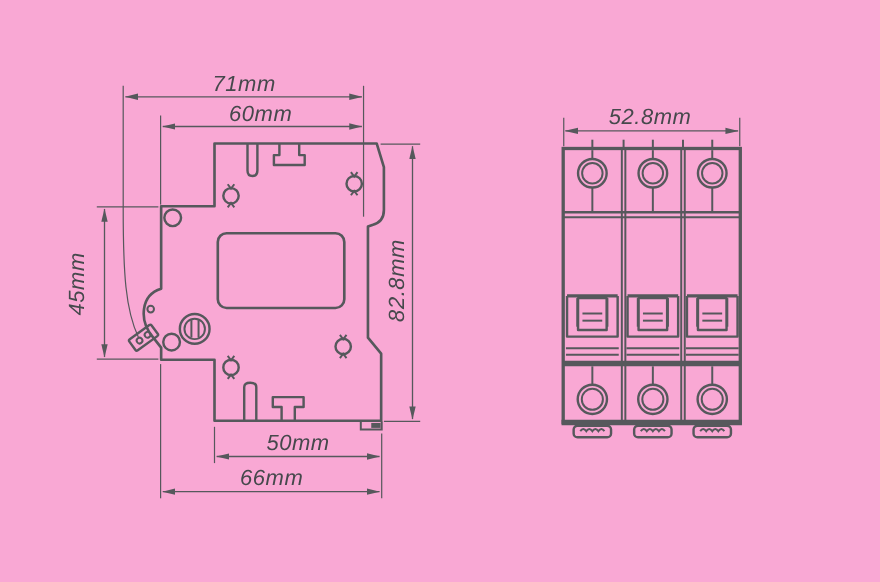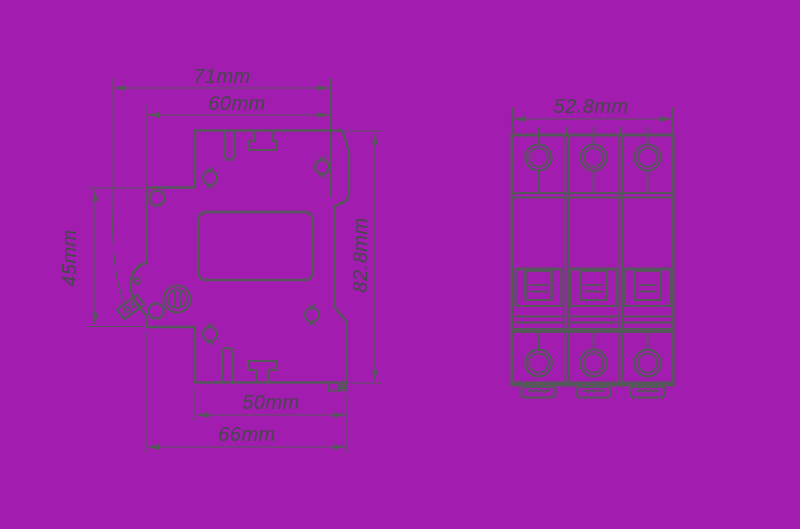--- a/index.html
+++ b/index.html
@@ -1,16 +1,16 @@
 <!DOCTYPE html>
 <html><head>
 <meta charset="utf-8">
 <style>
   html,body{margin:0;padding:0;background:#ffffff;}
-  .stage{position:relative;width:800px;height:529px;background:#a21caf;overflow:hidden;
+  .stage{position:relative;width:800px;height:529px;background:#f9a8d4;overflow:hidden;
          font-family:"Liberation Sans",sans-serif;}
   svg{display:block;}
   .outline{fill:none;stroke:#56585c;stroke-width:2.4;stroke-linejoin:round;stroke-linecap:round;}
   .inner{fill:none;stroke:#56585c;stroke-width:2.2;stroke-linejoin:round;}
   .thin{fill:none;stroke:#56585c;stroke-width:1.8;}
   .dim{fill:none;stroke:#56585c;stroke-width:1.2;}
   .ext{fill:none;stroke:#56585c;stroke-width:1.1;}
   .thick{fill:none;stroke:#56585c;stroke-width:3;}
   .band{fill:none;stroke:#56585c;stroke-width:5;}
   .dim-text{font:italic 20px "Liberation Sans",sans-serif;fill:#46484c;letter-spacing:.5px;}

